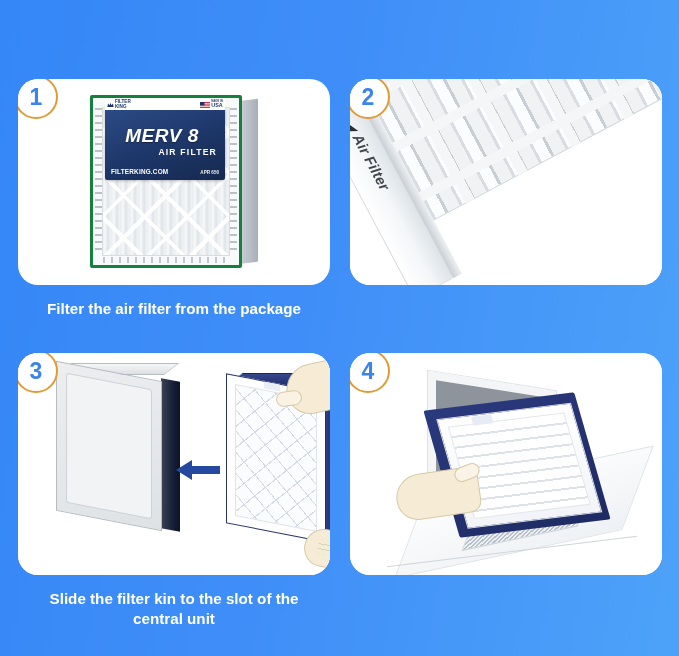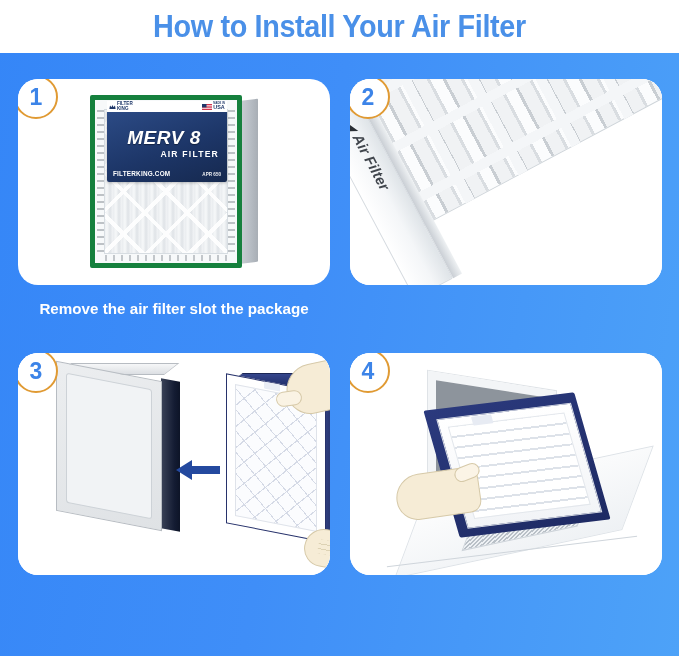--- a/index.html
+++ b/index.html
@@ -77,21 +77,21 @@
   }
   .fb-side {
     position: absolute; right: 0; top: 5px; width: 22px; height: 163px;
     background: linear-gradient(90deg,#d2d6da 0%, #b9bfc6 60%, #a8aeb5 100%);
     transform: skewY(-7deg);
     border-radius: 1px;
   }
   .fb-face {
     position: absolute; left: 0; top: 0; width: 152px; height: 173px;
     background: #f3f5f7;
-    border: 5px solid #15803d;
+    border: 3px solid #15803d;
     border-radius: 2px;
     overflow: hidden;
   }
   .fb-frame {
     position: absolute; inset: 0;
     border: 9px solid #f7f9fa;
     box-shadow: inset 0 0 0 1px #d7dde2;
   }
   .fb-media {
     position: absolute; left: 9px; top: 9px; right: 9px; bottom: 9px;
@@ -355,23 +355,20 @@
     position: absolute; left: 36px; top: 198px; width: 252px; height: 1.4px;
     background: #cfd5db;
     transform: rotate(-7deg);
   }
 </style>
 </head>
 <body>
 
 <div id="poster">
 
-  <div class="header-band">
-    <div class="poster-title">How to Install Your Air Filter</div>
-  </div>
 
   <div class="steps">
 
     <div class="step step-1">
       <div class="card">
         <div class="badge">1</div>
 
         <div class="p1-stage">
           <div class="filter-box">
             <div class="fb-side"></div>
@@ -415,21 +412,21 @@
                 <div class="lbl-sub">AIR FILTER</div>
                 <div class="lbl-foot">
                   <span class="lbl-site">FILTERKING.COM</span>
                   <span class="lbl-apr">APR 650</span>
                 </div>
               </div>
             </div>
           </div>
         </div>
       </div>
-      <div class="caption">Remove the air filter slot the package</div>
+      <div class="caption">Filter the air filter from the package</div>
     </div>
 
     <div class="step step-2">
       <div class="card">
         <div class="badge">2</div>
 
         <div class="p2-stage">
           <div class="p2-body">
             <div class="p2-pleats"></div>
             <div class="p2-mesh"></div>
@@ -466,20 +463,21 @@
           <svg class="p3-arrow" viewBox="0 0 44 26">
             <path d="M0 13 L16 3 L16 9 L44 9 L44 17 L16 17 L16 23 Z" fill="#24499f"></path>
           </svg>
 
           <div class="hand-top"></div>
           <div class="hand-thumb"></div>
           <div class="hand-bot"></div>
           <div class="hand-bot-lines"></div>
         </div>
       </div>
+      <div class="caption">Slide the filter kin to the slot of the central unit</div>
     </div>
 
     <div class="step step-4">
       <div class="card">
         <div class="badge">4</div>
 
         <div class="p4-stage">
           <div class="ceil-opening">
             <div class="ceil-dark"></div>
           </div>

